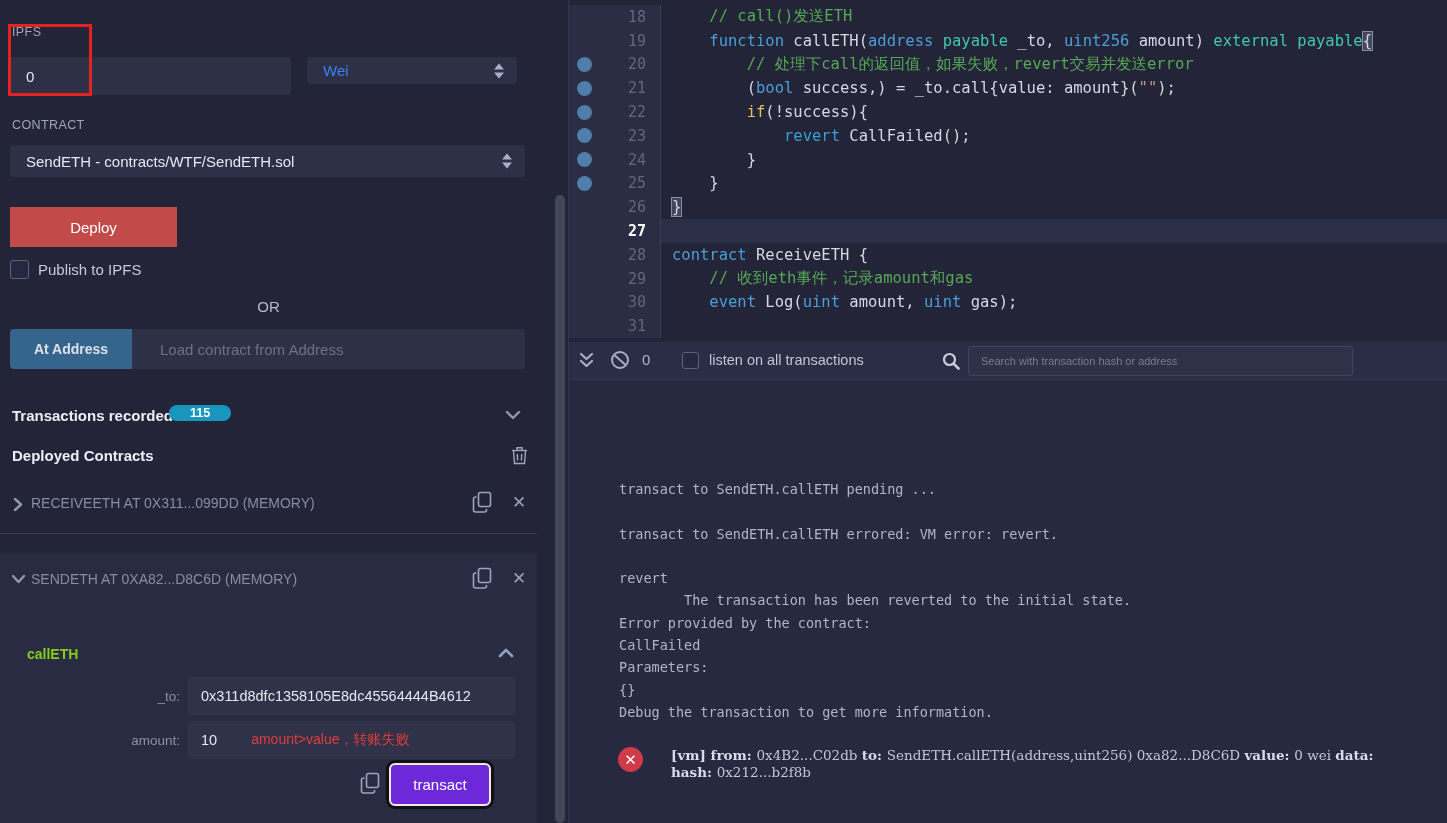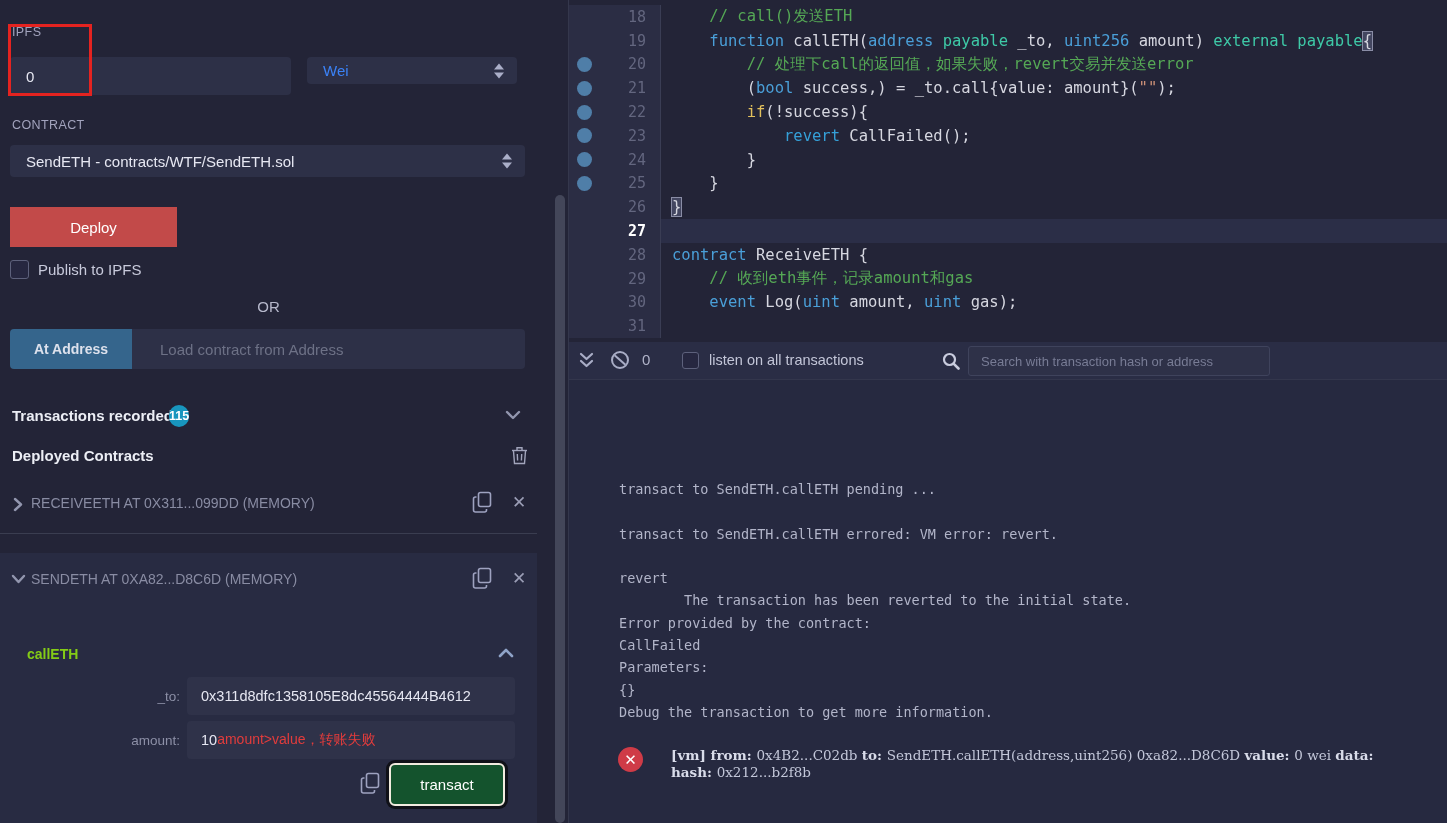--- a/index.html
+++ b/index.html
@@ -46,42 +46,42 @@
   #or-divider { left:0; top:298px; width:537px; text-align:center; font-size:15px; color:#b7b9cc; }
 
   #at-address-btn { left:10px; top:329px; width:122px; height:40px; background:#35658c;
     border-radius:4px 0 0 4px; font-weight:bold; color:#dde1ec; font-size:14px; }
   #at-address-input { left:132px; top:329px; width:393px; height:40px;
     background:#2d3047; border:none; border-radius:0 4px 4px 0; padding:0 28px;
     font-size:15px; color:#e6e7f2; font-family:"Liberation Sans", sans-serif; }
   #at-address-input::placeholder { color:#6d7186; }
 
   #tx-recorded-label { left:12px; top:407px; font-size:15px; font-weight:bold; color:#eceef5; }
-  #tx-badge { left:169px; top:405px; height:22px; padding:0 0; border-radius:10px;
+  #tx-badge { left:169px; top:405px; height:16px; padding:0 21px; border-radius:10px;
     background:#1896be; color:#fff; font-size:12.5px; font-weight:bold;
     display:flex; align-items:center; }
   #deployed-label { left:12px; top:447px; font-size:15px; font-weight:bold; color:#eceef5; }
 
   .chev { stroke:#9296ae; stroke-width:2.4; fill:none; stroke-linecap:round; stroke-linejoin:round; }
   .icon-btn { cursor:pointer; }
   .contract-row-text { font-size:14px; color:#898ca3; }
   .x-icon { color:#9a9db5; font-size:17px; font-weight:bold; cursor:pointer;
     font-family:"DejaVu Sans", sans-serif; line-height:1; }
 
   #divider-1 { left:0; top:533px; width:537px; height:1px; background:#3a3d50; }
   #sendeth-card { left:0; top:553px; width:537px; height:270px; background:#282b42; }
 
   #fn-name { left:27px; top:646px; font-size:14px; font-weight:bold; color:#84cc16; }
   .param-label { font-size:13.5px; color:#8d90a7; text-align:right; width:170px; }
   .param-input { background:#2f3249; border-radius:4px; height:38px; width:328px;
     display:flex; align-items:center; padding:0 14px; font-size:14.5px; color:#e6e7f2; }
   #to-row { left:10px; top:677px; display:flex; align-items:center; gap:7px; }
   #amount-row { left:10px; top:721px; display:flex; align-items:center; gap:7px; }
-  .warn-text { color:#e23c3c; font-size:14px; }
-  #transact-btn { left:389px; top:763px; width:116px; height:43px; background:#14532d;
+  .warn-text { color:#e23c3c; font-size:14px; margin-left:34px; }
+  #transact-btn { left:389px; top:763px; width:102px; height:43px; background:#6d28d9;
     border:2px solid #f2ecdf; border-radius:6px; box-shadow:0 0 0 3px #101118; font-size:15px; }
   #copy-fn { left:360px; top:772px; }
 
   
   #panel-scrollbar { left:555px; top:195px; width:10px; height:628px;
     background:#434659; border-radius:5px; cursor:pointer; }
 
   
   #right-col { left:568px; top:0; width:879px; height:823px; border-left:1px solid #34374c; }
 
@@ -108,23 +108,23 @@
   .tk-br  { background:#434660; outline:1px solid #8a8da6; }
 
   
   #terminal { left:0; top:342px; width:879px; height:481px; background:#262940; }
   #term-toolbar { position:absolute; left:0; top:0; width:879px; height:38px;
     background:#2a2d45; border-bottom:1px solid #33364c; }
   #term-toolbar .ticon { position:absolute; top:9px; color:#a9adc6; }
   #pending-count { position:absolute; left:73px; top:9px; font-size:15px; color:#b0b3c8; }
   #listen-cb { position:absolute; left:113px; top:10px; width:17px; height:17px; }
   #listen-label { position:absolute; left:140px; top:10px; font-size:14.5px; color:#c3c6d8; }
-  #term-search { position:absolute; left:399px; top:4px; width:302px; height:30px;
+  #term-search { position:absolute; left:399px; top:4px; width:385px; height:30px;
     background:#2e3148; border:1px solid #3f435c; border-radius:3px; padding:0 12px;
-    font-size:13px; color:#dfe1ec; font-family:"Liberation Sans", sans-serif; }
+    font-size:11px; color:#dfe1ec; font-family:"Liberation Sans", sans-serif; }
   #term-search::placeholder { color:#787c95; }
 
   #terminal-log { position:absolute; left:0; top:38px; width:879px;
     padding:98px 0 0 50px; font-family:"DejaVu Sans Mono", monospace;
     font-size:13.5px; line-height:22.3px; color:#b2b5c9; white-space:pre; }
 
   #error-entry { position:absolute; left:49px; top:405px; display:flex; gap:28px; }
   #error-icon { width:25px; height:25px; border-radius:50%; background:#cf3b47;
     color:#fff; display:flex; align-items:center; justify-content:center;
     font-size:15px; font-weight:bold; font-family:"DejaVu Sans", sans-serif; flex-shrink:0; }

